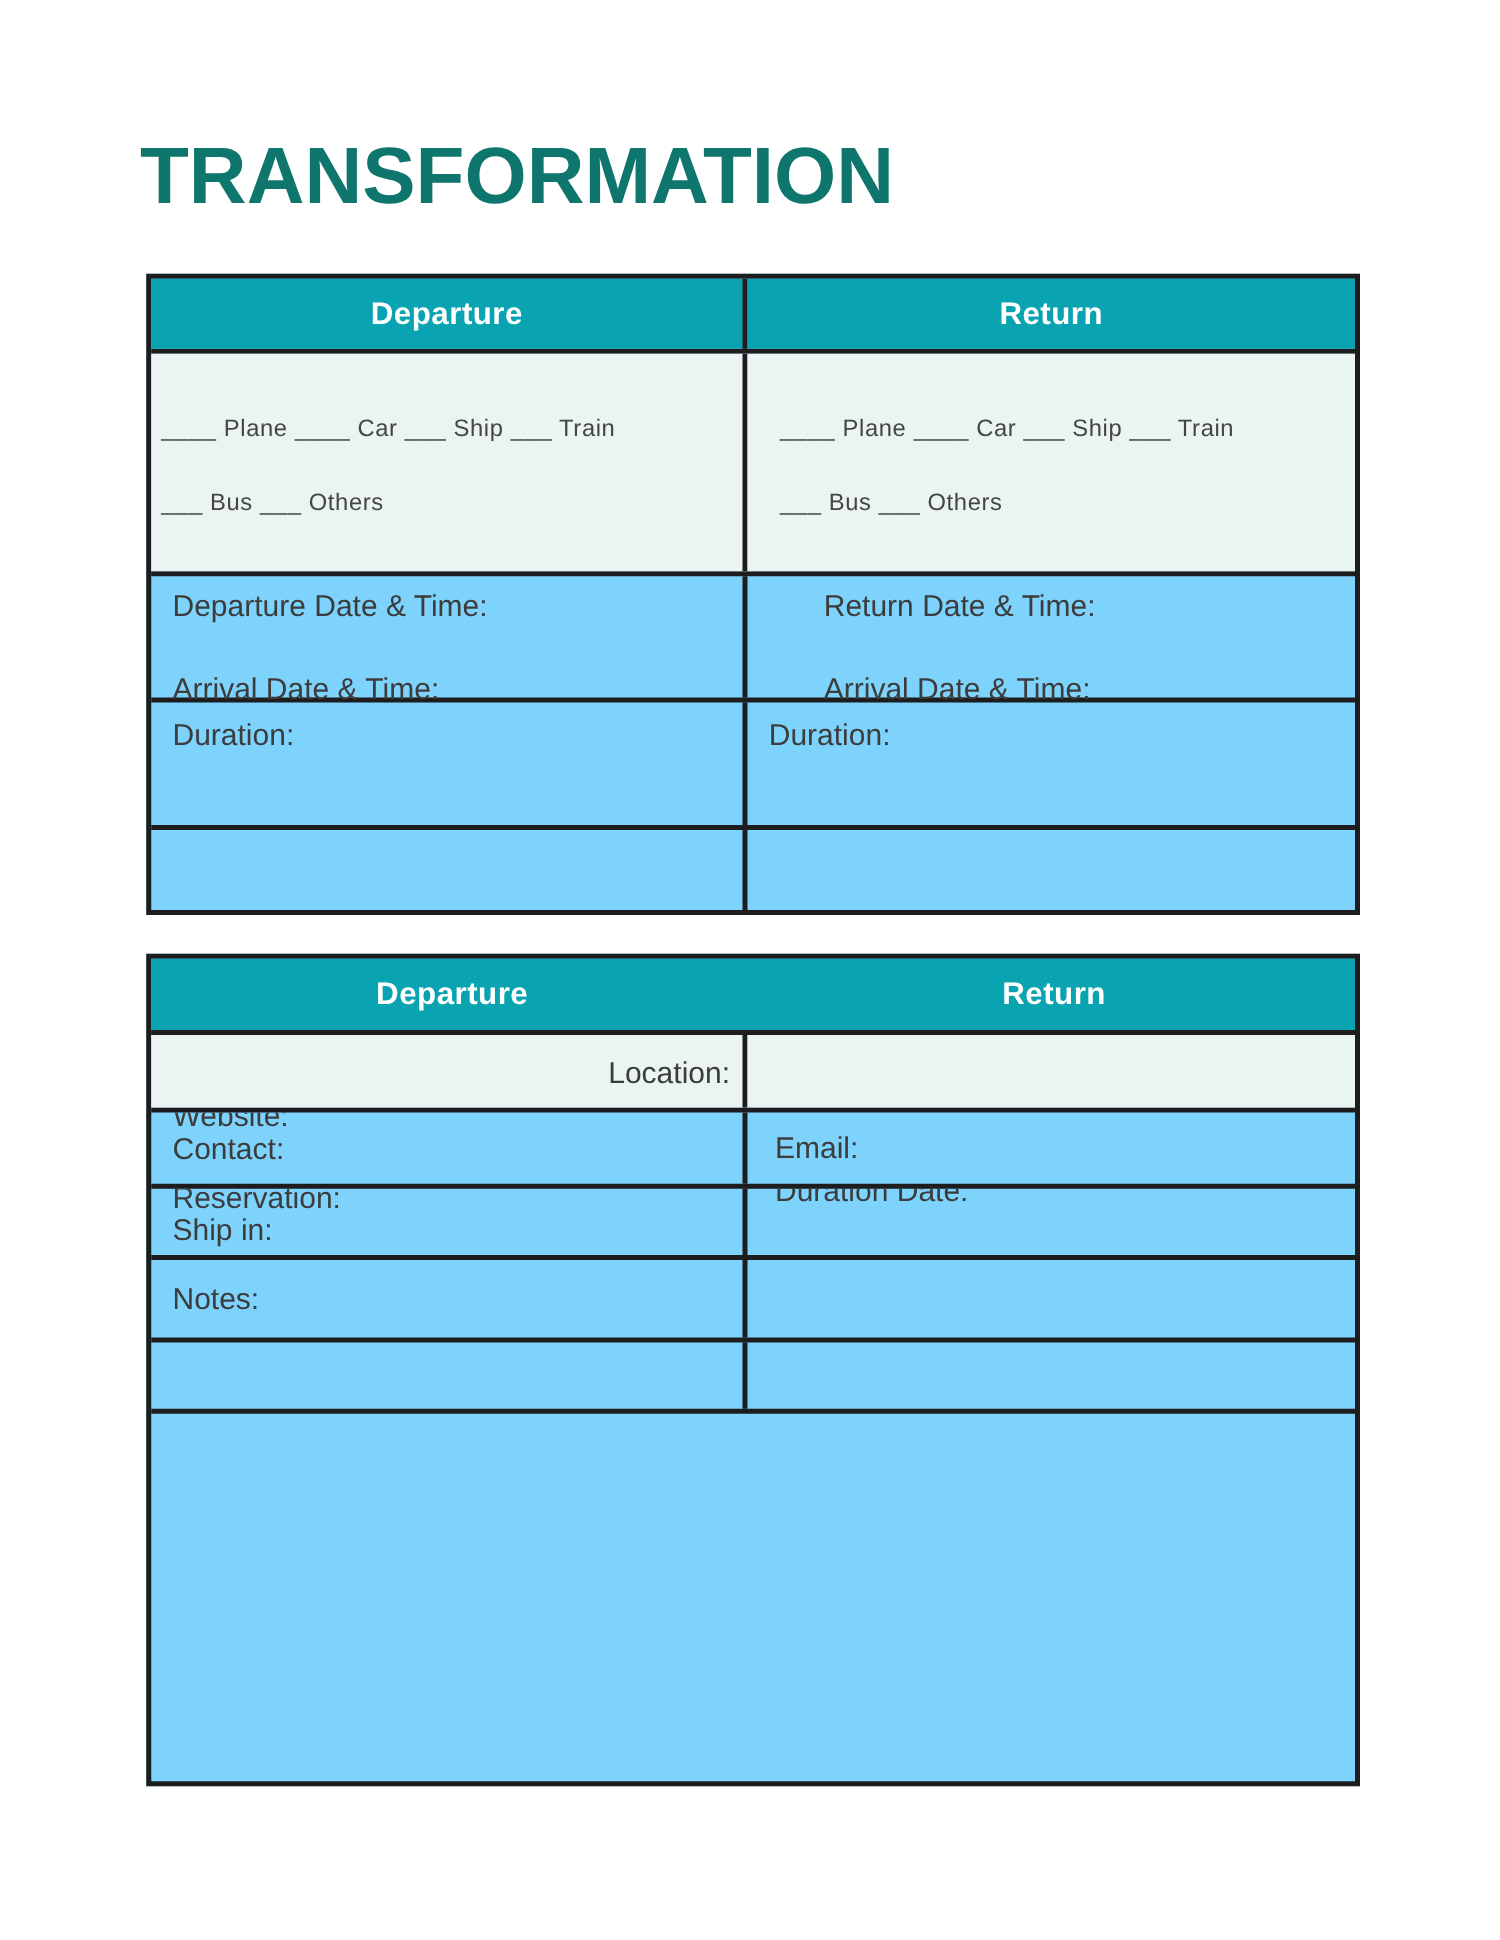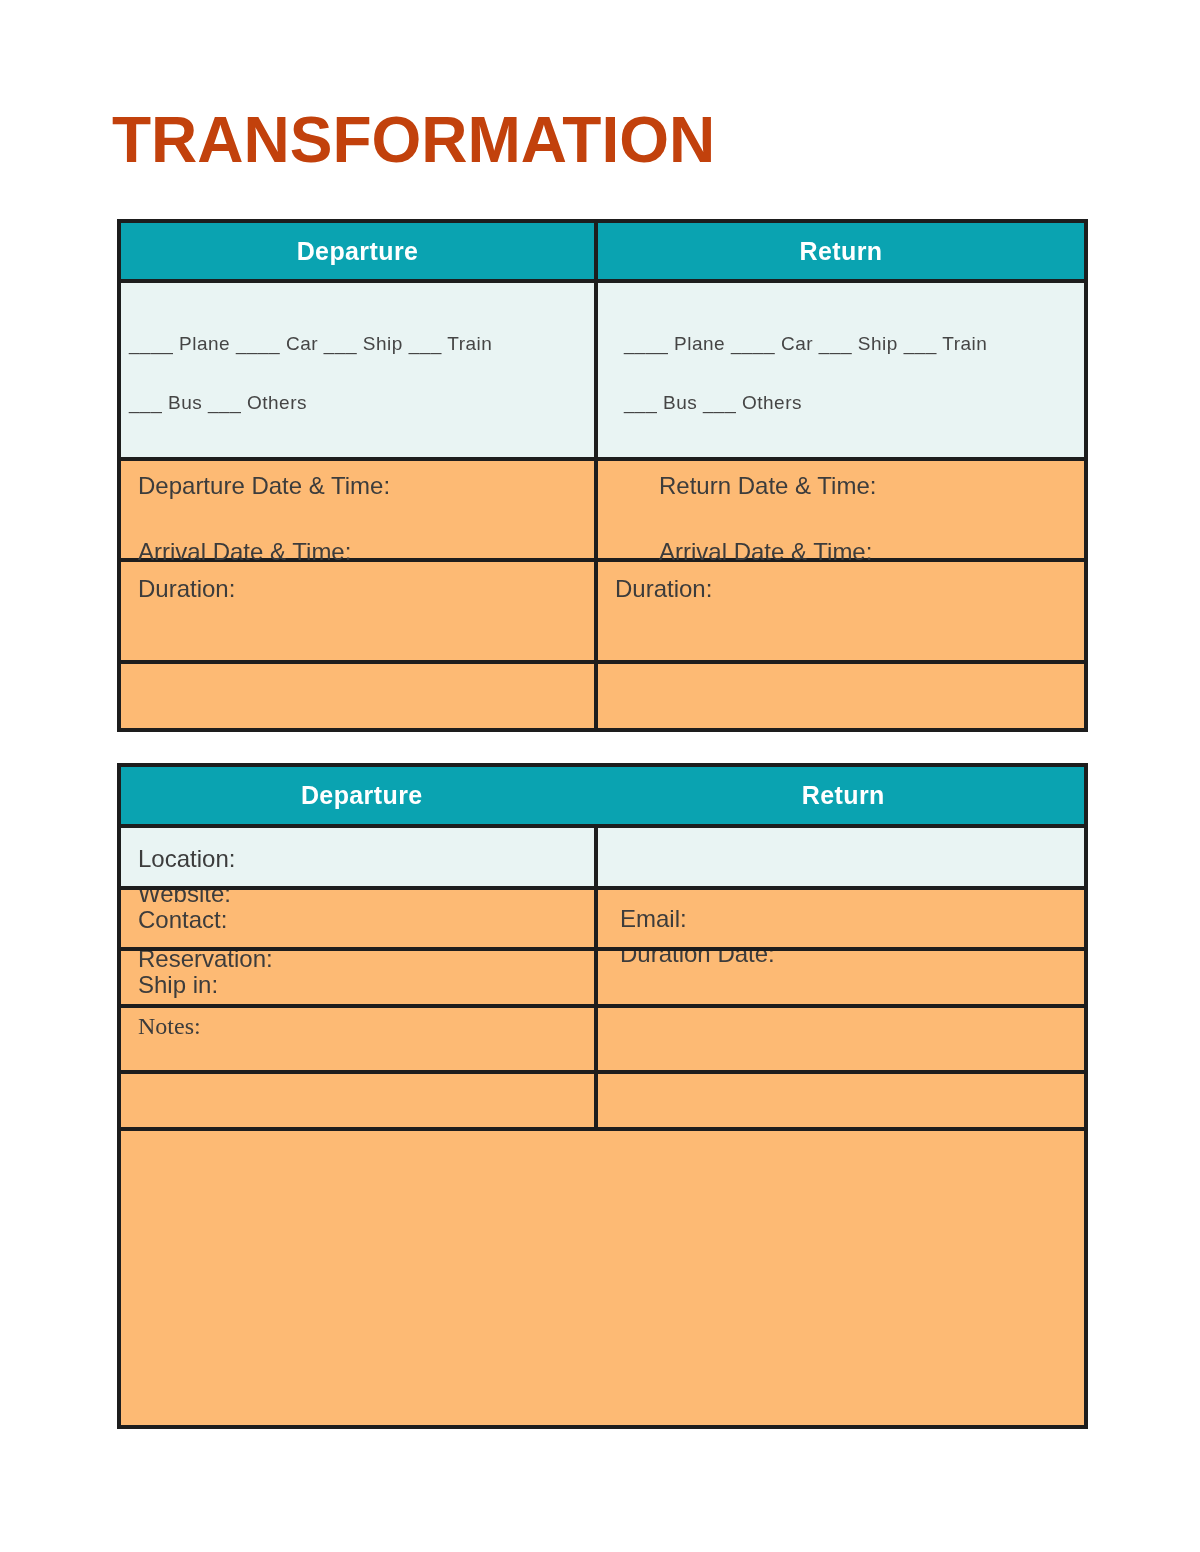--- a/index.html
+++ b/index.html
@@ -2,24 +2,24 @@
 <html><head>
 <meta charset="utf-8">
 <style>
   html,body{margin:0;padding:0;}
   body{
     width:1200px;height:1552px;position:relative;background:#ffffff;
     font-family:"Liberation Sans",sans-serif;overflow:hidden;
   }
   .title{
     position:absolute;left:112px;top:108px;margin:0;
-    font-size:64px;font-weight:bold;color:#c2410c;letter-spacing:0px;line-height:1.0;
+    font-size:64px;font-weight:bold;color:#0f766e;letter-spacing:0px;line-height:1.0;
   }
   .tbl{
-    position:absolute;left:117px;width:963px;background:#fdba74;
+    position:absolute;left:117px;width:963px;background:#7dd3fc;
     border:4px solid #1d1d1d;
   }
   .tbl1{top:219px;}
   .tbl2{top:763px;}
   .row{display:flex;border-bottom:4px solid #1d1d1d;box-sizing:content-box;}
   .row.last{border-bottom:none;}
   .cl{width:477px;border-right:4px solid #1d1d1d;box-sizing:border-box;position:relative;}
   .cr{flex:1;position:relative;}
   .cspan{flex:1;}
   .hdr-cell{
@@ -40,21 +40,21 @@
   .dt-cell .line2{margin-top:40px;}
   .dur-cell{padding:14px 10px 0 17px;}
   .loc-cell{padding:18px 10px 0 17px;}
   .clip{overflow:hidden;}
   .lines28{line-height:28px;padding-left:17px;}
   .contact-lines{margin-top:-9px;}
   .resv-lines{margin-top:-5px;}
   .email-cell{padding:16px 10px 0 22px;}
   .dstay-line{margin-top:-11px;padding-left:22px;line-height:28px;}
   .notes-cell{padding:0 10px 0 17px;}
-  .notes-line{margin-top:5px;line-height:26px;font-family:Liberation Serif, serif;}
+  .notes-line{margin-top:19px;line-height:26px;}
 </style>
 </head>
 <body>
 
 <h1 class="title">TRANSFORMATION</h1>
 
 <div class="tbl tbl1">
   <div class="row" style="height:56px;">
     <div class="cl hdr-cell">
       <span class="hdr-label">Departure</span>
@@ -104,21 +104,21 @@
 <div class="tbl tbl2">
   <div class="row hdr2" style="height:57px;">
     <div class="hhalf">
       <span class="hdr-label">Departure</span>
     </div>
     <div class="hhalf">
       <span class="hdr-label">Return</span>
     </div>
   </div>
 
-  <div class="row" style="height:58px;">
+  <div class="row" style="height:58px;text-align:right;">
     <div class="cl teal-cell loc-cell">
       <div class="field">Location:</div>
     </div>
     <div class="cr teal-cell"></div>
   </div>
 
   <div class="row" style="height:57px;">
     <div class="cl clip">
       <div class="lines28 contact-lines">
         <div class="field">Website:</div>

